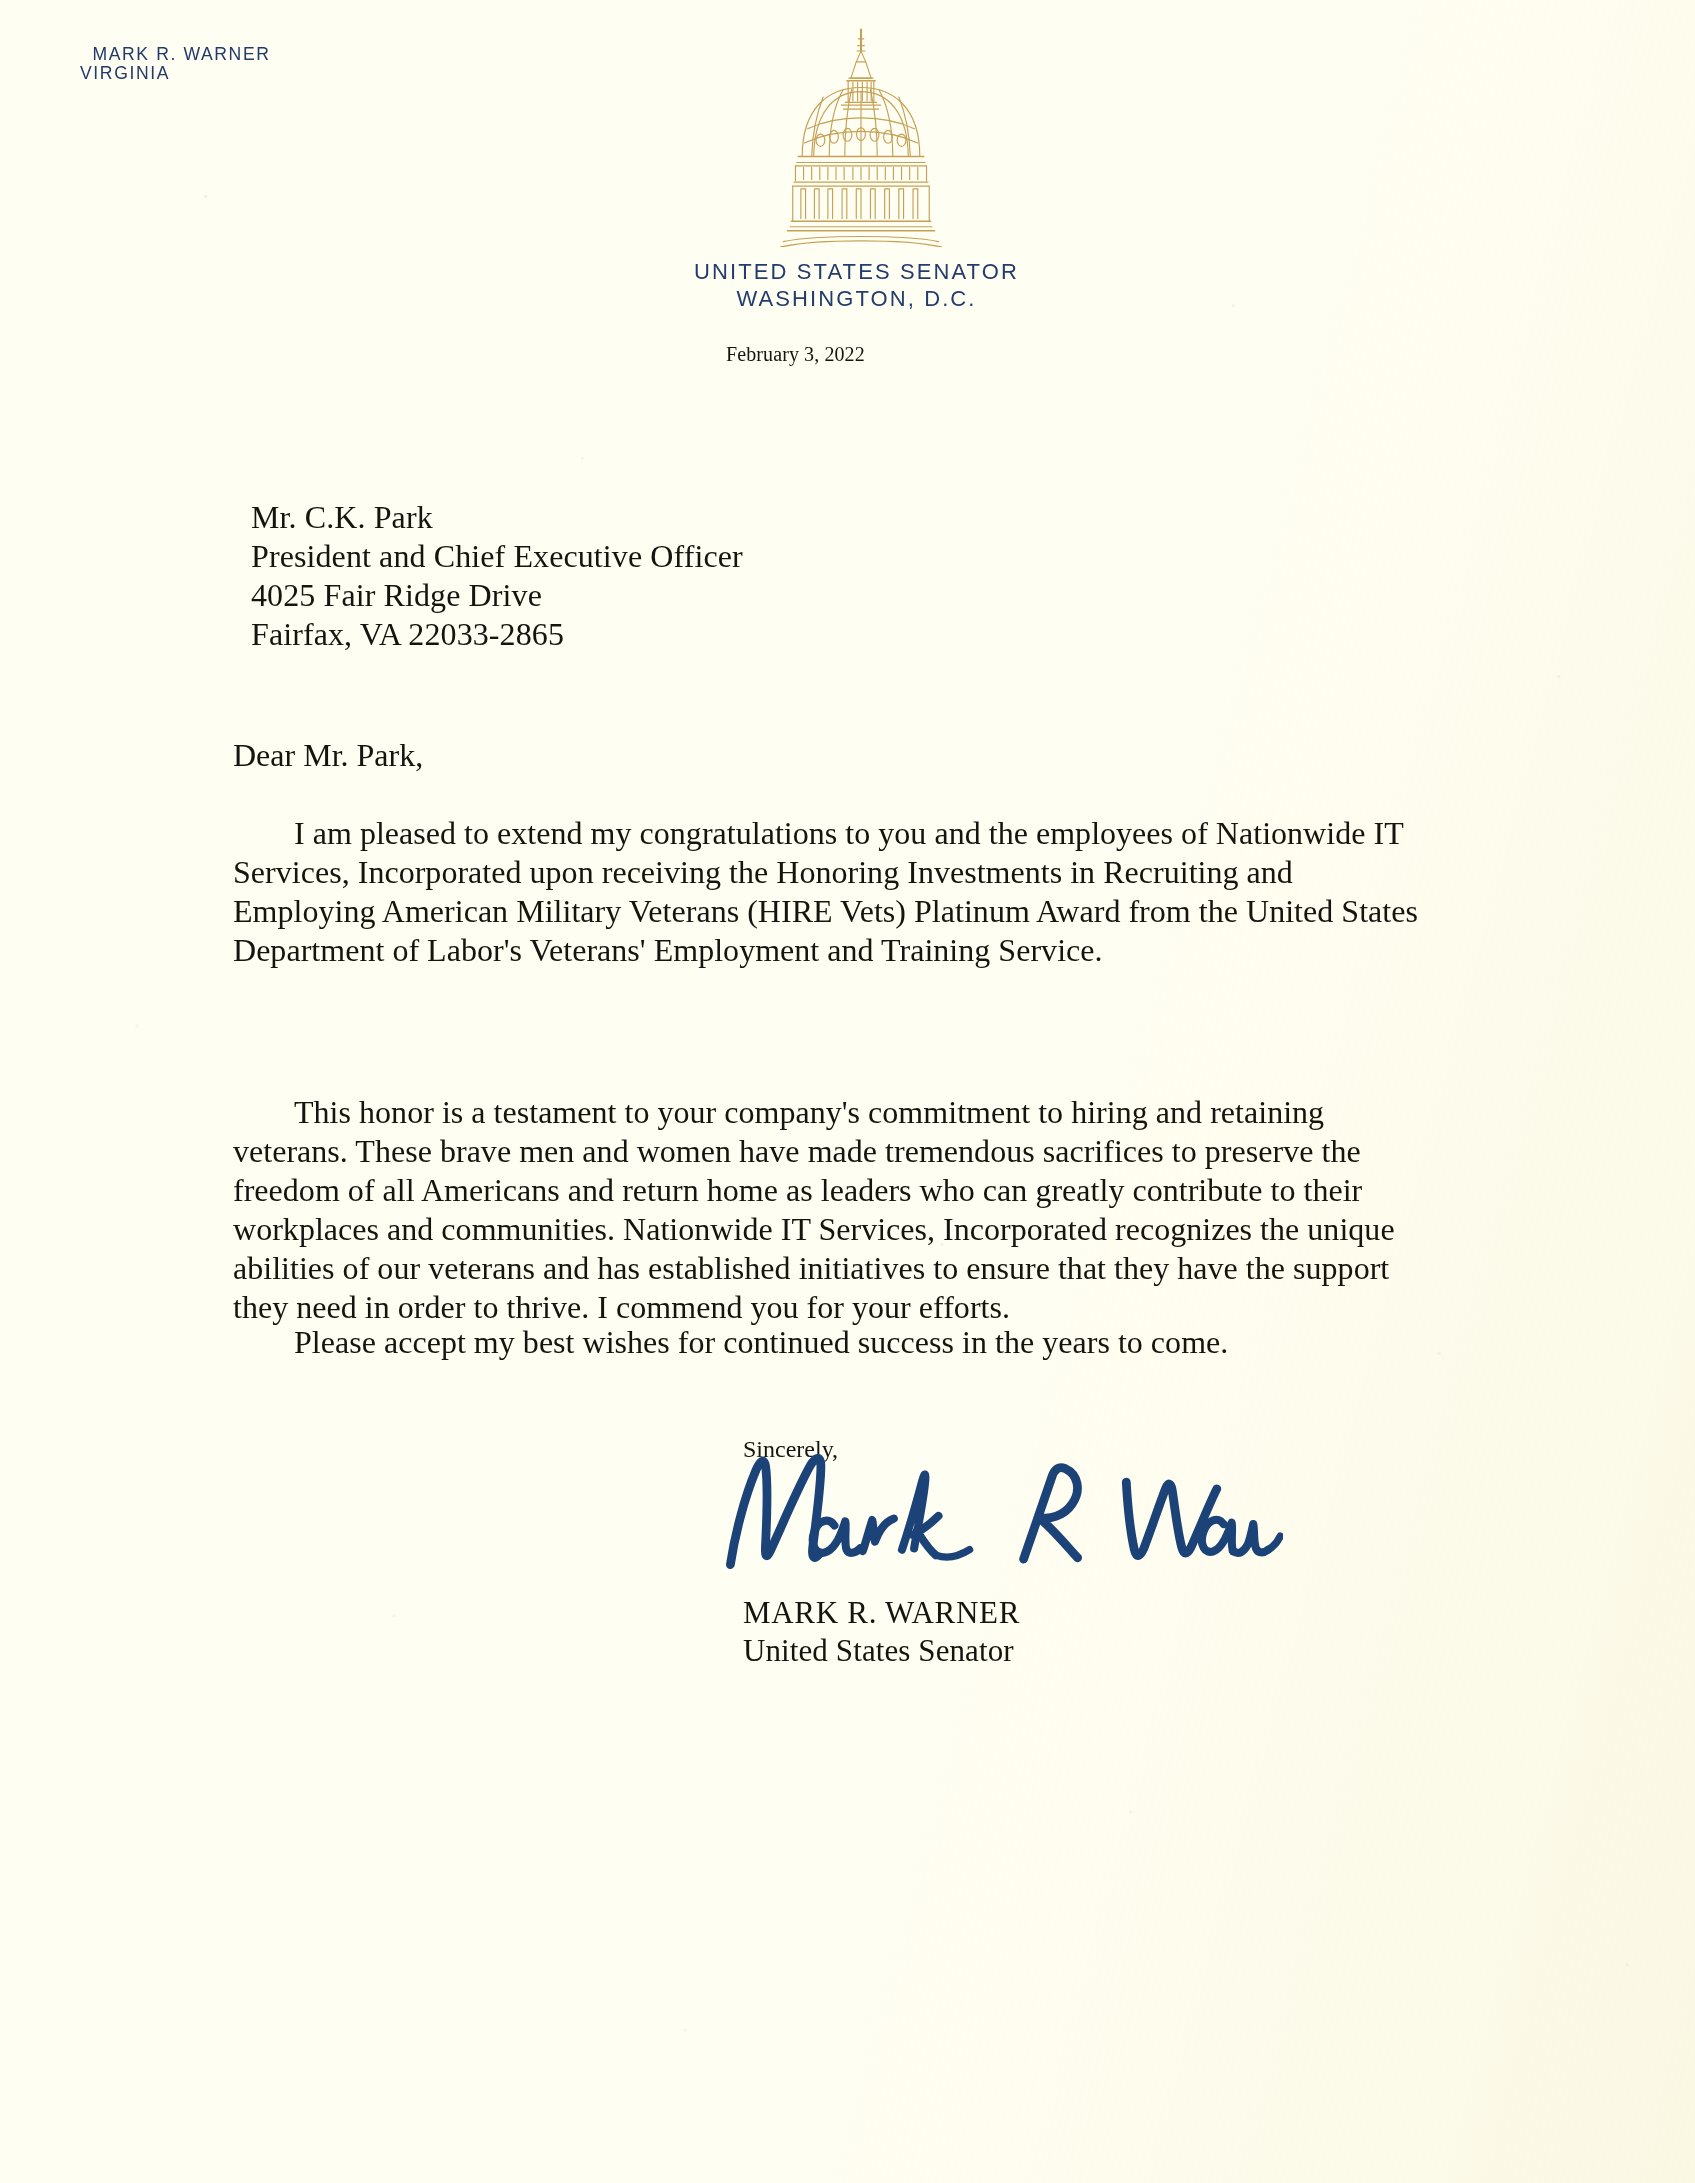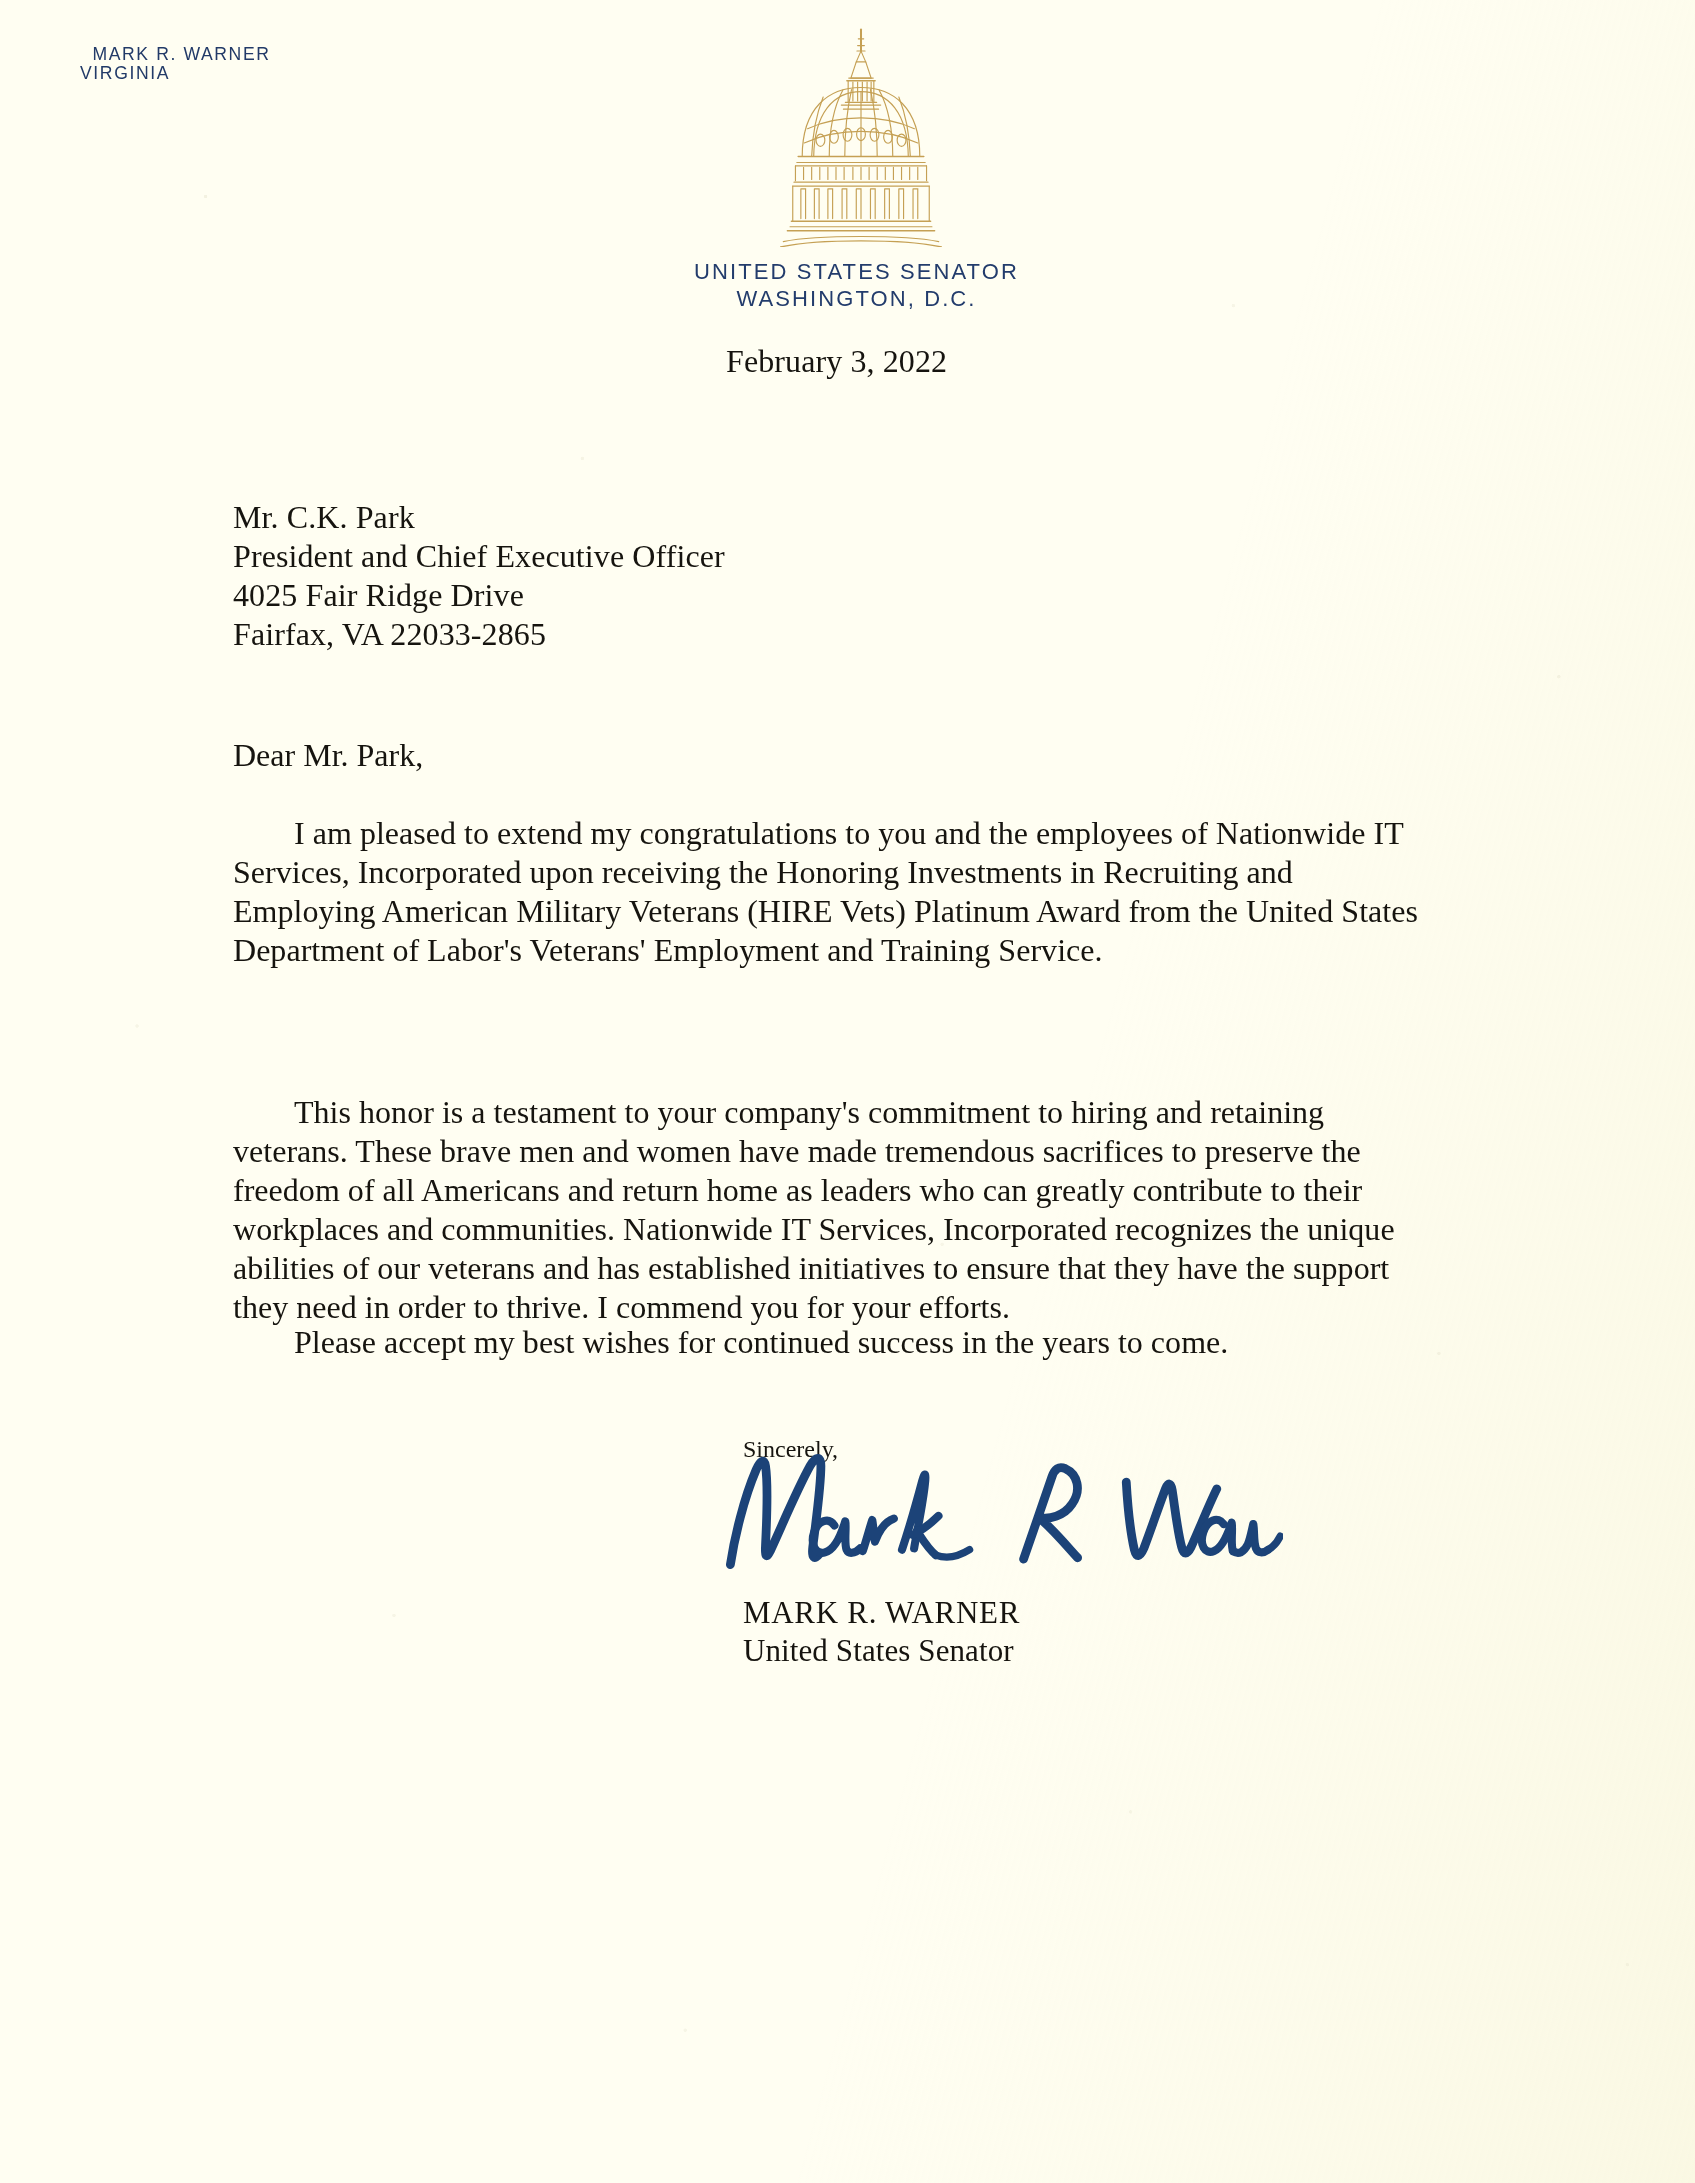--- a/index.html
+++ b/index.html
@@ -85,27 +85,27 @@
     font-weight: 400;
   }
   .senator-line.l1 { top: 259px; font-size: 22px; letter-spacing: 2.1px; }
   .senator-line.l2 { top: 286px; font-size: 22px; letter-spacing: 2.1px; }
 
   
   .date {
     position: absolute;
     left: 726px;
     top: 343px;
-    font-size: 32px;
+    font-size: 20px;
     letter-spacing: 0.1px;
   }
 
   .address {
     position: absolute;
-    left: 233px;
+    left: 251px;
     top: 498px;
     font-size: 32px;
     line-height: 39px;
     letter-spacing: 0.1px;
   }
   .address div { white-space: pre; }
 
   .salutation {
     position: absolute;
     left: 233px;

